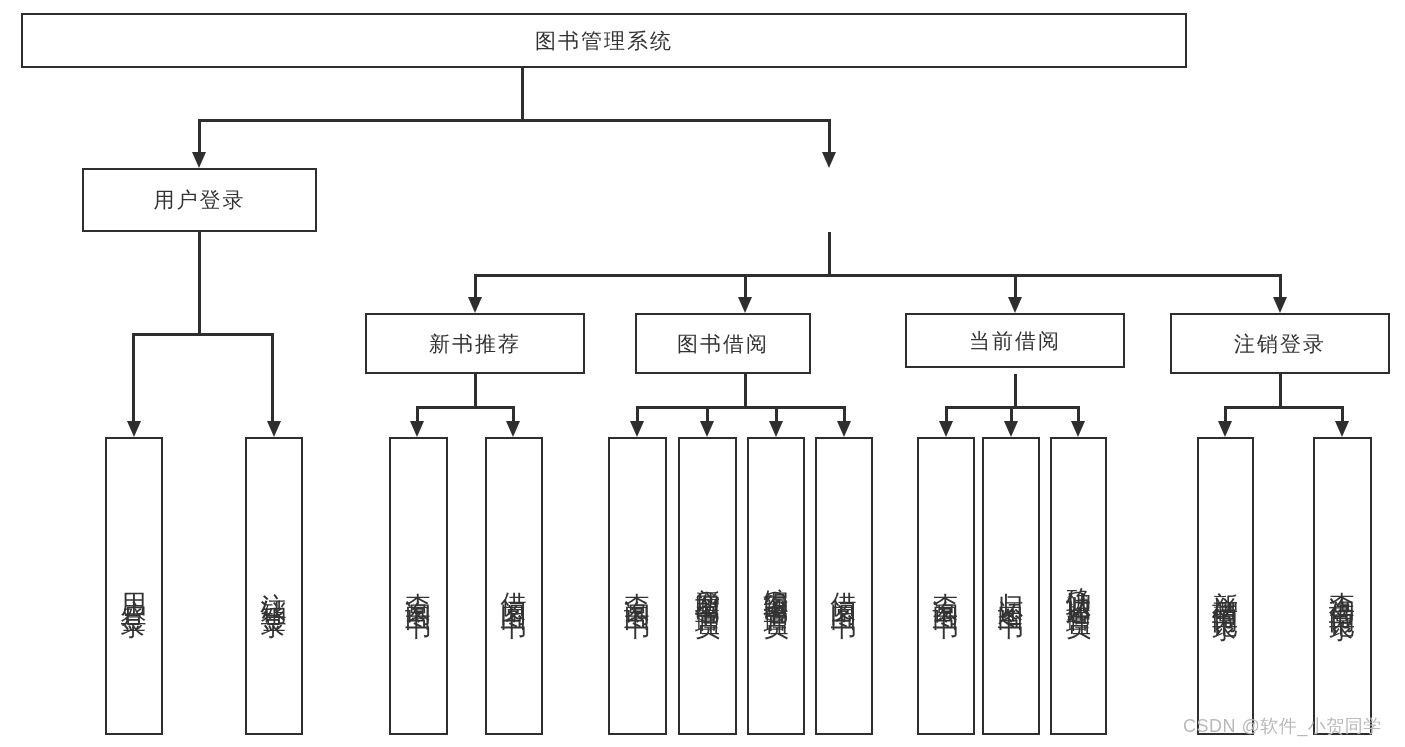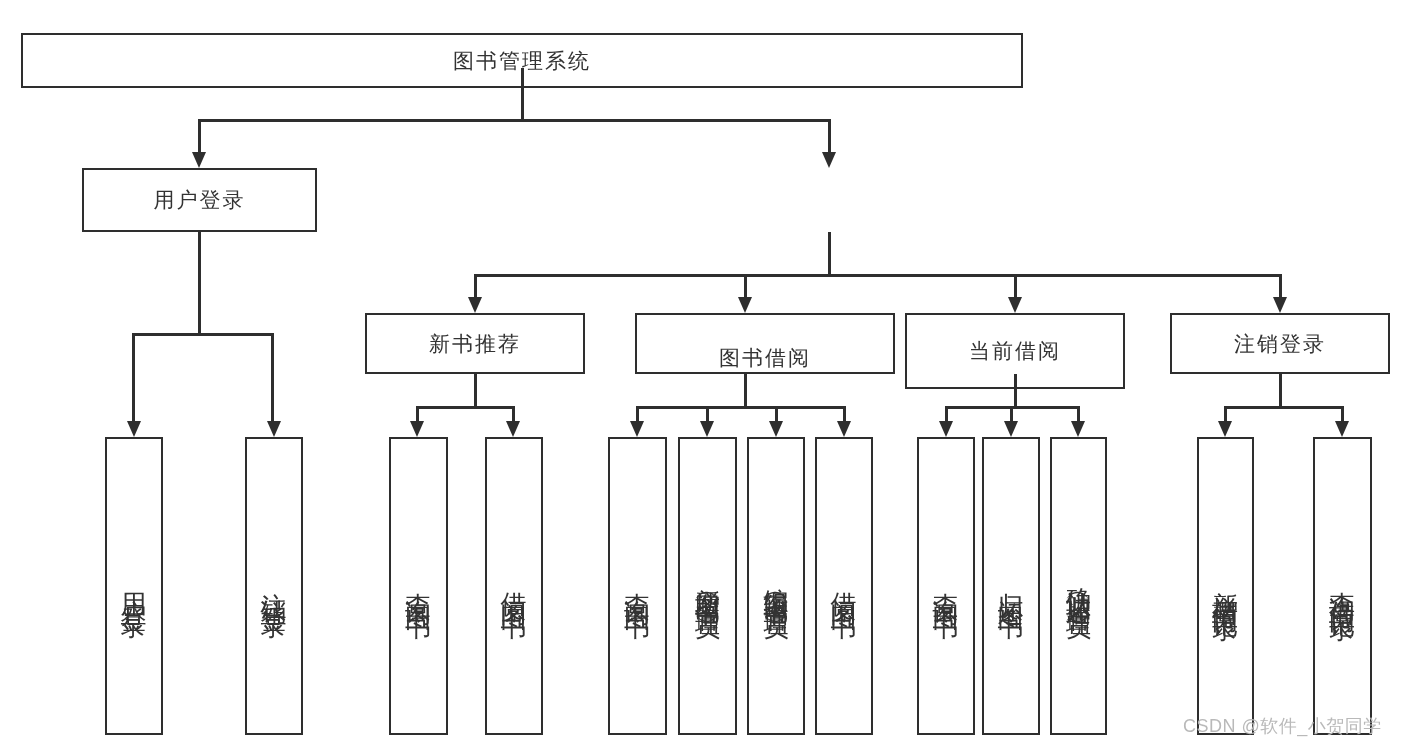--- a/index.html
+++ b/index.html
@@ -30,21 +30,21 @@
   .watermark {
     position:absolute; left:1183px; top:714px; font-size:18px;
     color:#b9b9b9; letter-spacing:0.5px; white-space:nowrap; z-index:5;
   }
 </style>
 </head>
 <body>
 
 <div id="stage">
 
-  <div class="box" style="left:21px; top:13px; width:1002px; height:55px;margin-top:20px;">
+  <div class="box" style="left:21px; top:13px; width:1166px; height:55px;">
     <span class="hlabel">图书管理系统</span>
   </div>
 
   <div class="vl" style="left:521px; top:68px;  height:52px;"></div>
   <div class="hl" style="left:198px; top:119px; width:632px;"></div>
   <div class="vl" style="left:198px; top:119px; height:36px;"></div>
   <div class="ar" style="left:192px; top:152px;"></div>
   <div class="vl" style="left:828px; top:119px; height:36px;"></div>
   <div class="ar" style="left:822px; top:152px;"></div>
 
@@ -66,24 +66,24 @@
   <div class="vl" style="left:744px;  top:274px; height:28px;"></div>
   <div class="ar" style="left:738px;  top:297px;"></div>
   <div class="vl" style="left:1014px; top:274px; height:28px;"></div>
   <div class="ar" style="left:1008px; top:297px;"></div>
   <div class="vl" style="left:1279px; top:274px; height:28px;"></div>
   <div class="ar" style="left:1273px; top:297px;"></div>
 
   <div class="box" style="left:365px; top:313px; width:220px; height:61px;">
     <span class="hlabel">新书推荐</span>
   </div>
-  <div class="box" style="left:635px; top:313px; width:260px; height:61px;align-items:flex-end;">
+  <div class="box" style="left:635px; top:313px; width:176px; height:61px;">
     <span class="hlabel">图书借阅</span>
   </div>
-  <div class="box" style="left:905px; top:313px; width:220px; height:76px;">
+  <div class="box" style="left:905px; top:313px; width:220px; height:55px;">
     <span class="hlabel">当前借阅</span>
   </div>
   <div class="box" style="left:1170px; top:313px; width:220px; height:61px;">
     <span class="hlabel">注销登录</span>
   </div>
 
   <div class="vl" style="left:474px; top:374px; height:34px;"></div>
   <div class="hl" style="left:416px; top:406px; width:98px;"></div>
   <div class="vl" style="left:416px; top:406px; height:18px;"></div>
   <div class="ar" style="left:410px; top:421px;"></div>

